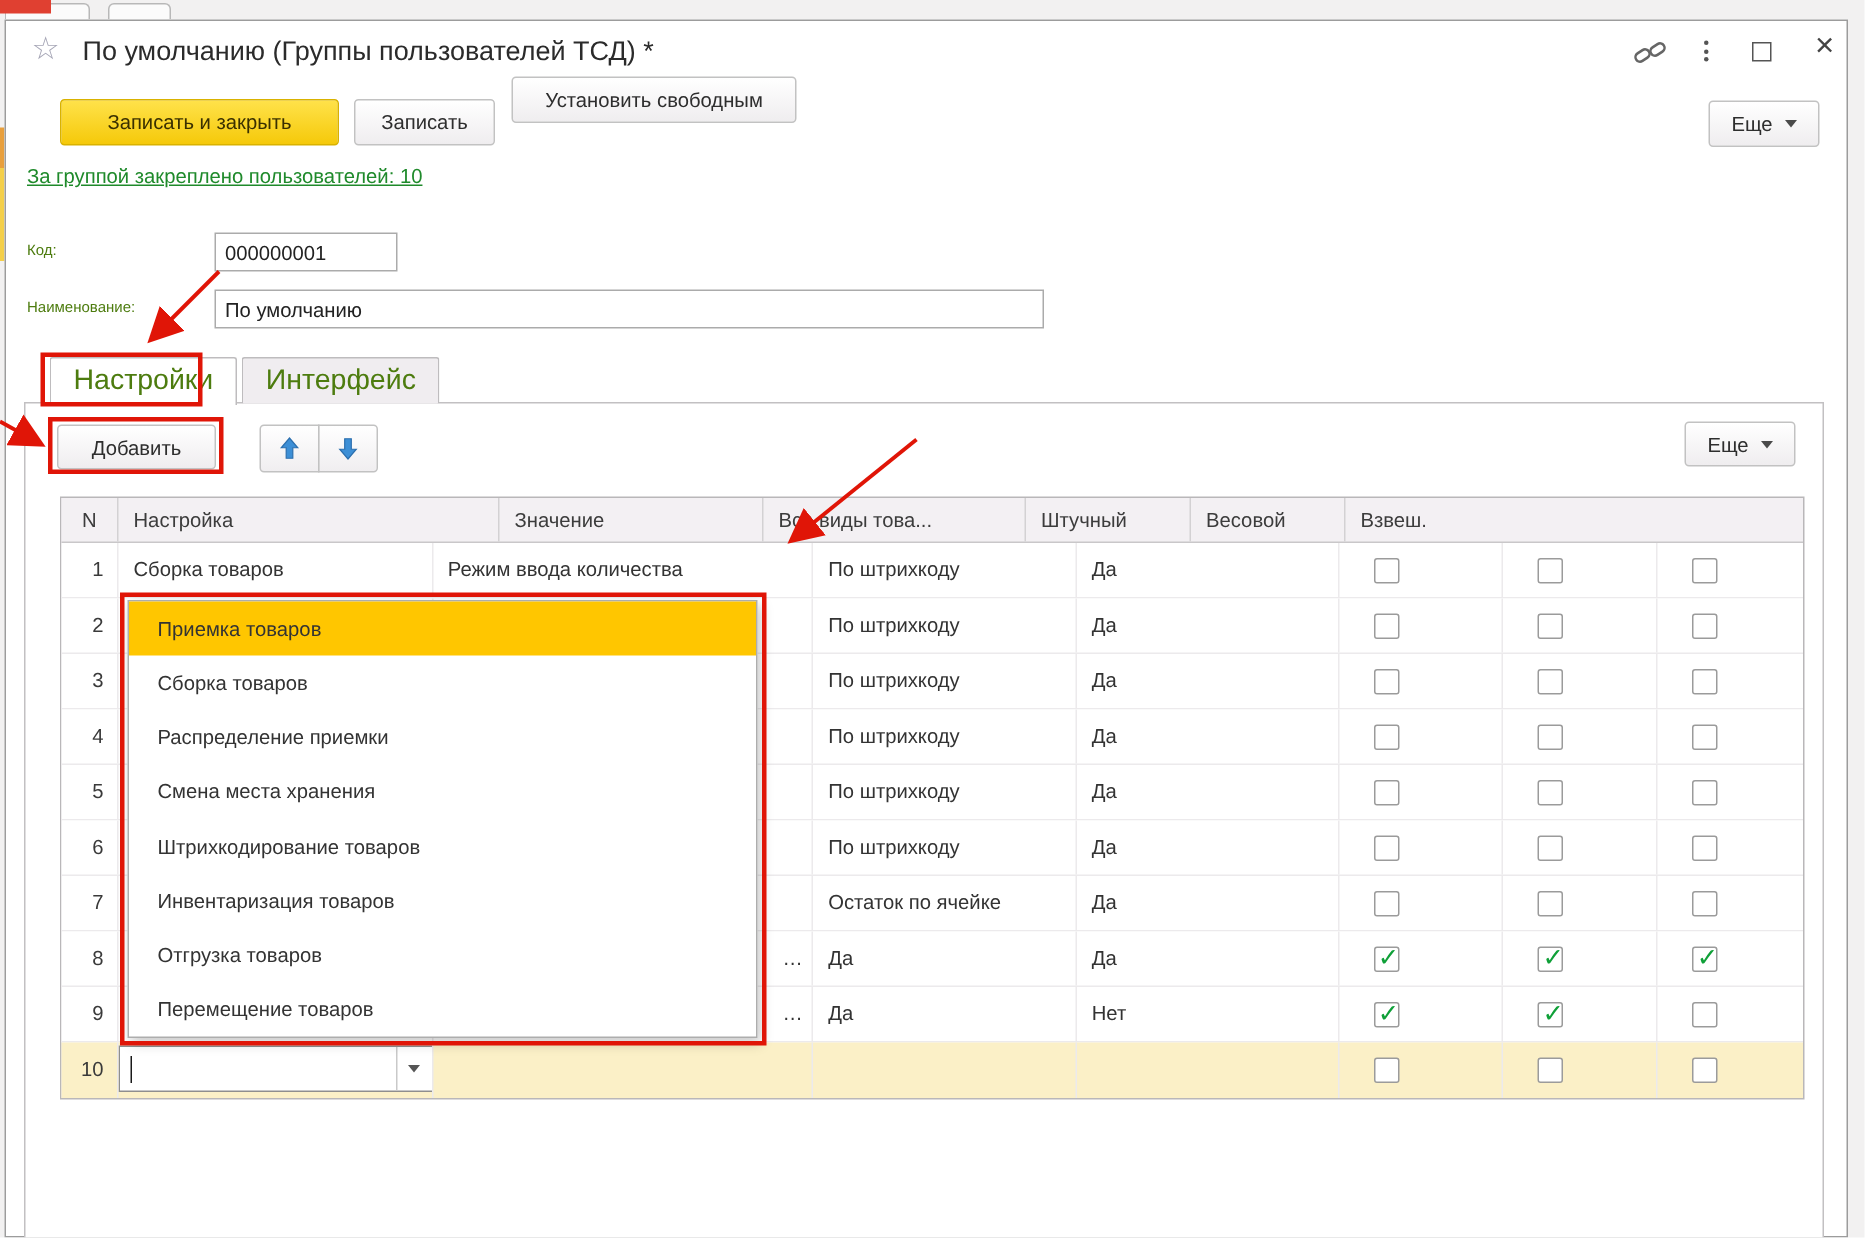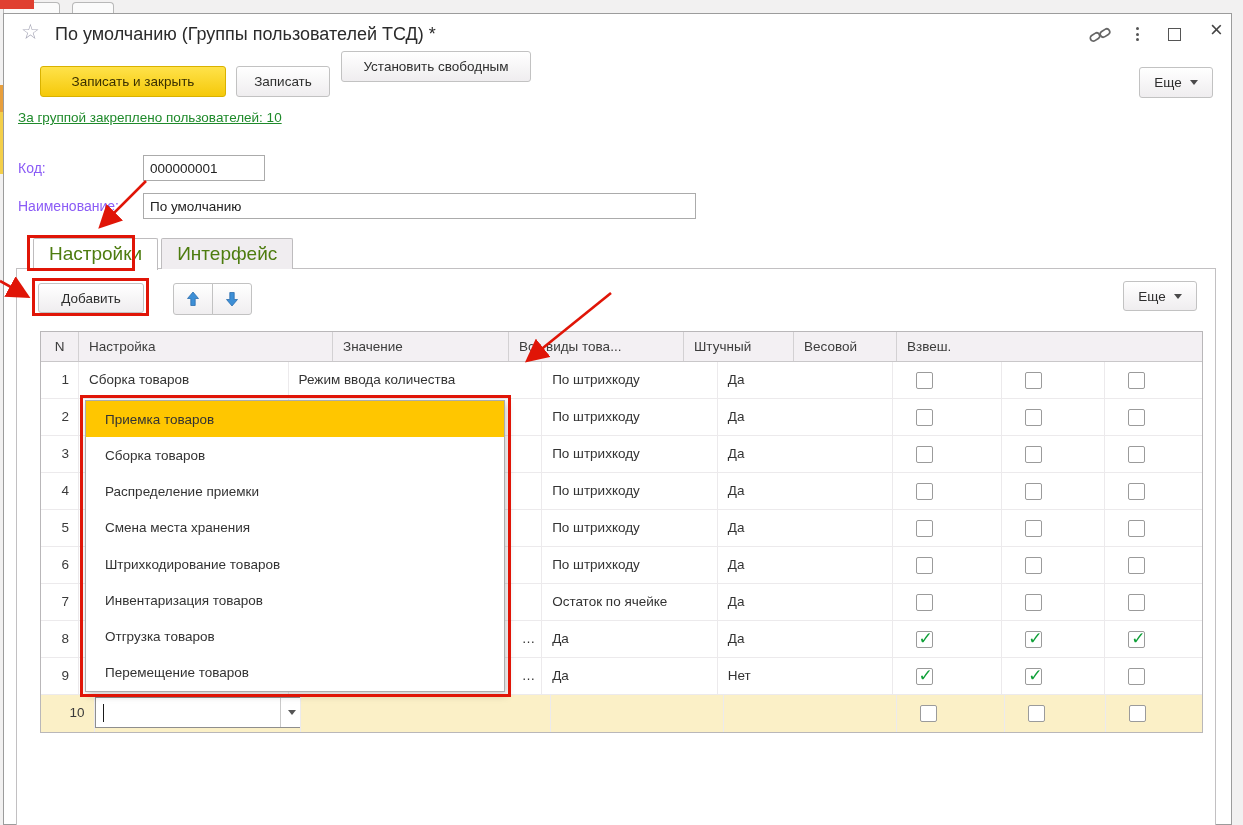--- a/index.html
+++ b/index.html
@@ -35,21 +35,21 @@
   .btn { position:absolute; height:31px; display:flex; align-items:center; justify-content:center;
          background:linear-gradient(#FFFFFF,#EFEDEF); border:1px solid #C2C2C2; border-radius:3px;
          font-size:13.5px; color:#2E2E2E; padding:0 12px; white-space:nowrap; }
   .btn.primary { background:linear-gradient(#FFE24A,#F5C90A); border-color:#D9B200; font-weight:normal; color:#3A3000; }
   .tri-down { width:0; height:0; border-left:4px solid transparent; border-right:4px solid transparent;
               border-top:5px solid #4A4A4A; margin-left:8px; }
 
   .link { position:absolute; left:18px; top:110px; font-size:13.5px; color:#1F8A2B;
           text-decoration:underline; cursor:pointer; }
 
-  .flabel { position:absolute; font-size:14px; color:#8b5cf6; line-height:26px; }
+  .flabel { position:absolute; font-size:10px; color:#4d7c0f; line-height:26px; }
   .field-input { position:absolute; height:26px; border:1px solid #ABABAB; background:#fff;
                  font-size:13.5px; padding:0 6px; color:#222; font-family:inherit; }
 
   
   .tabbar { position:absolute; left:33px; top:238px; height:31px; display:flex; gap:3px; z-index:3; }
   .tab { height:31px; line-height:29px; padding:0 15px; font-size:19px; color:#4d7c0f;
          background:#F0EDF0; border:1px solid #BEBCBE; border-bottom:none; border-radius:2px 2px 0 0; }
   .tab.active { background:#FFFFFF; position:relative; z-index:4; height:32px; }
 
   .panel { position:absolute; left:16px; top:268px; width:1200px; height:557px;
@@ -66,21 +66,21 @@
   .thead { display:flex; height:30px; background:#F3F0F3; border-bottom:1px solid #C9C7C9; }
   .hcell { font-size:13.5px; color:#3C3C3C; line-height:29px; padding-left:10px;
            border-right:1px solid #D3D1D3; overflow:hidden; white-space:nowrap; }
   .hcell.col0 { text-align:center; padding-left:0; }
   .hcell:last-child { border-right:none; }
 
   .col0{width:38px}.col1{width:210px}.col2{width:254px}.col3{width:176px}
   .col4{width:175px}.col5{width:110px}.col6{width:103px}.col7{width:97px}
 
   .trow { display:flex; height:37px; border-bottom:1px solid #ECEAEC; background:#fff; }
-  .trow:last-child { border-bottom:none;padding-left:16px; }
+  .trow:last-child { border-bottom:none; }
   .trow.editing { background:#FBF0C7; }
   .tc { font-size:13.5px; color:#333; line-height:36px; padding-left:10px;
         border-right:1px solid #ECEAEC; overflow:hidden; white-space:nowrap; }
   .tc:last-child { border-right:none; }
   .ncell { text-align:right; padding-left:0; padding-right:9px; color:#3A3A3A; }
   .tc.ellip { text-align:right; padding-right:6px; padding-left:0; }
   .chkcell { display:flex; align-items:center; line-height:normal; }
   .cb { width:17px; height:17px; margin-left:13px; background:#fff; border:1px solid #9B9B9B;
         border-radius:2px; font-size:17px; font-weight:bold; color:#0FA038;
         line-height:14px; text-align:center; text-indent:2px; overflow:visible; }

